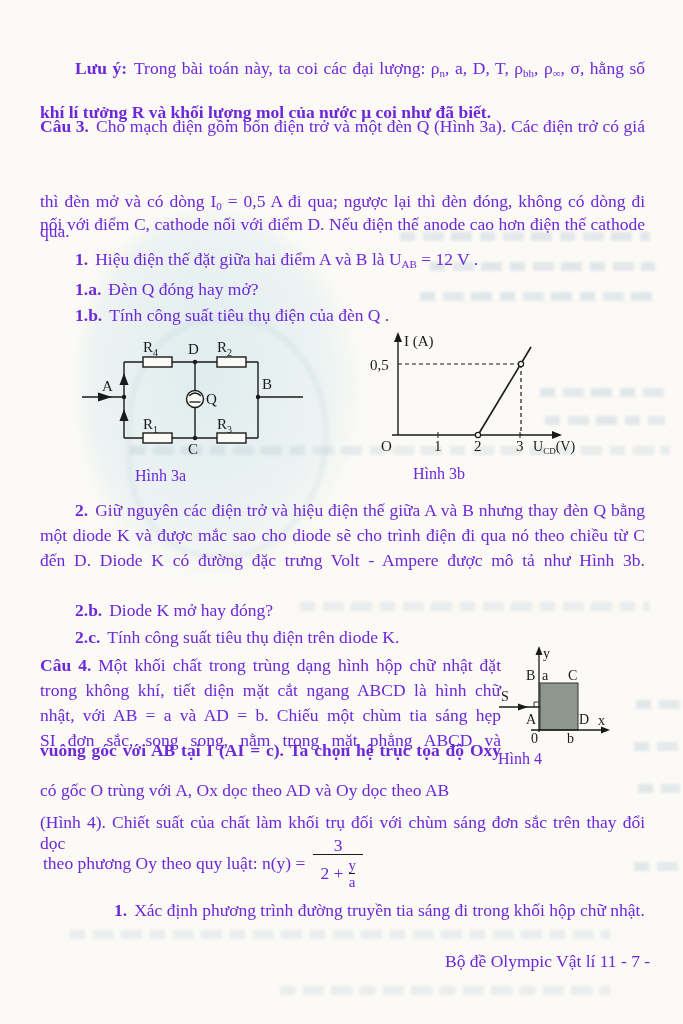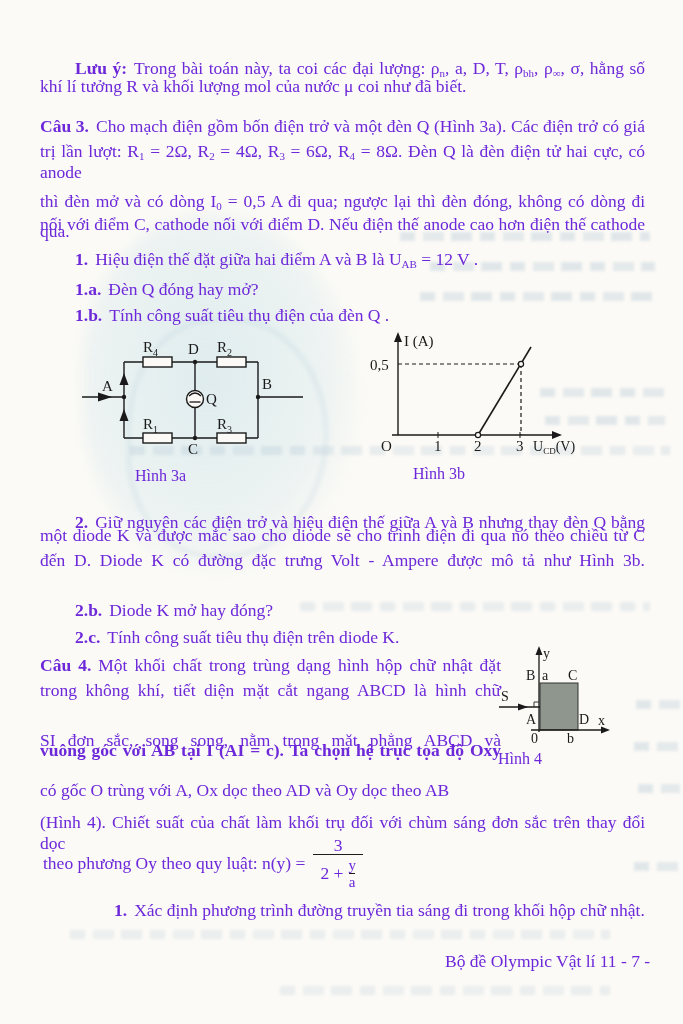--- a/index.html
+++ b/index.html
@@ -51,24 +51,23 @@
   <div class="bl" style="left:130px;top:446px;width:540px;opacity:.13;"></div>
   <div class="bl" style="left:300px;top:602px;width:350px;opacity:.12;"></div>
   <div class="bl" style="left:636px;top:700px;width:44px;"></div>
   <div class="bl" style="left:634px;top:742px;width:46px;"></div>
   <div class="bl" style="left:638px;top:784px;width:42px;"></div>
   <div class="bl" style="left:634px;top:862px;width:46px;"></div>
   <div class="bl" style="left:70px;top:930px;width:540px;opacity:.11;"></div>
   <div class="bl" style="left:280px;top:986px;width:330px;opacity:.11;"></div>
 
   <div class="ln ind just" style="top:58px;"><b class="lead">Lưu ý:</b><span>Trong bài toán này, ta coi các đại lượng: ρ<sub>n</sub>, a, D, T, ρ<sub>bh</sub>, ρ<sub>∞</sub>, σ, hằng số</span></div>
-  <div class="ln" style="top:76px;"><span>khí lí tưởng R và khối lượng mol của nước μ coi như đã biết.</span></div>
+  <div class="ln" style="top:102px;font-weight:bold;"><span>khí lí tưởng R và khối lượng mol của nước μ coi như đã biết.</span></div>
 
   <div class="ln just" style="top:116px;"><b class="lead">Câu 3.</b><span>Cho mạch điện gồm bốn điện trở và một đèn Q (Hình 3a). Các điện trở có giá</span></div>
-  <div class="ln just" style="top:141px;"><span>trị lần lượt: R<sub>1</sub> = 2Ω, R<sub>2</sub> = 4Ω, R<sub>3</sub> = 6Ω, R<sub>4</sub> = 8Ω. Đèn Q là đèn điện tử hai cực, có anode</span></div>
   <div class="ln just" style="top:166px;margin-top:48px;"><span>nối với điểm C, cathode nối với điểm D. Nếu điện thế anode cao hơn điện thế cathode</span></div>
   <div class="ln just" style="top:191px;"><span>thì đèn mở và có dòng I<sub>0</sub> = 0,5 A  đi qua; ngược lại thì đèn đóng, không có dòng đi</span></div>
   <div class="ln" style="top:221px;"><span>qua.</span></div>
 
   <div class="ln ind" style="top:249px;"><b class="lead">1.</b><span>Hiệu điện thế đặt giữa hai điểm A và B là U<sub>AB</sub> = 12 V .</span></div>
   <div class="ln ind" style="top:279px;"><b class="lead">1.a.</b><span>Đèn Q đóng hay mở?</span></div>
   <div class="ln ind" style="top:305px;"><b class="lead">1.b.</b><span>Tính công suất tiêu thụ điện của đèn Q .</span></div>
 
   <svg class="fig" style="left:65px;top:336px;" width="245" height="128" viewBox="0 0 245 128">
     <g stroke="#1a1a1a" stroke-width="1.4" fill="none">
@@ -138,28 +137,29 @@
       <text x="2" y="42">0,5</text>
       <text x="13" y="123">O</text>
       <text x="66" y="123">1</text>
       <text x="106" y="123">2</text>
       <text x="148" y="123">3</text>
       <text x="165" y="123" font-size="14"><tspan>U</tspan><tspan dy="3" font-size="9">CD</tspan><tspan dy="-3">(V)</tspan></text>
     </g>
   </svg>
   <div class="caption" style="left:413px;top:465px;">Hình 3b</div>
 
-  <div class="ln ind just" style="top:512px;"><b class="lead">2.</b><span>Giữ nguyên các điện trở và hiệu điện thế giữa A và B nhưng thay đèn Q bằng</span></div>
+  <div class="ln ind just" style="top:500px;"><b class="lead">2.</b><span>Giữ nguyên các điện trở và hiệu điện thế giữa A và B nhưng thay đèn Q bằng</span></div>
   <div class="ln just" style="top:525px;"><span>một diode K và được mắc sao cho diode sẽ cho trình điện đi qua nó theo chiều từ C</span></div>
   <div class="ln just" style="top:550px;"><span>đến D. Diode K có đường đặc trưng Volt - Ampere được mô tả như Hình 3b.</span></div>
   <div class="ln ind" style="top:600px;"><b class="lead">2.b.</b><span>Diode K mở hay đóng?</span></div>
   <div class="ln ind" style="top:627px;"><b class="lead">2.c.</b><span>Tính công suất tiêu thụ điện trên diode K.</span></div>
 
   <div class="ln col just" style="top:655px;"><b class="lead">Câu 4.</b><span>Một khối chất trong trùng dạng hình hộp chữ nhật đặt</span></div>
   <div class="ln col just" style="top:680px;"><span>trong không khí, tiết diện mặt cắt ngang ABCD là hình chữ</span></div>
+  <div class="ln col just" style="top:705px;"><span>nhật, với AB = a và AD = b. Chiếu một chùm tia sáng hẹp</span></div>
   <div class="ln col just" style="top:730px;"><span>SI đơn sắc, song song, nằm trong mặt phẳng ABCD và</span></div>
   <div class="ln col just" style="top:740px;font-weight:bold;"><span>vuông góc với AB tại I (AI = c). Ta chọn hệ trục tọa độ Oxy</span></div>
   <div class="ln col" style="top:780px;"><span>có gốc O trùng với A, Ox dọc theo AD và Oy dọc theo AB</span></div>
   <div class="ln just" style="top:812px;"><span>(Hình 4). Chiết suất của chất làm khối trụ đối với chùm sáng đơn sắc trên thay đổi dọc</span></div>
 
   <svg class="fig" style="left:495px;top:642px;" width="125" height="105" viewBox="0 0 125 105">
     <rect x="45" y="41" width="38" height="47" fill="#8e968e" stroke="#333" stroke-width="1"></rect>
     <g stroke="#1a1a1a" stroke-width="1.3" fill="none">
       <line x1="44" y1="10" x2="44" y2="90"></line>
       <line x1="36" y1="88" x2="110" y2="88"></line>

